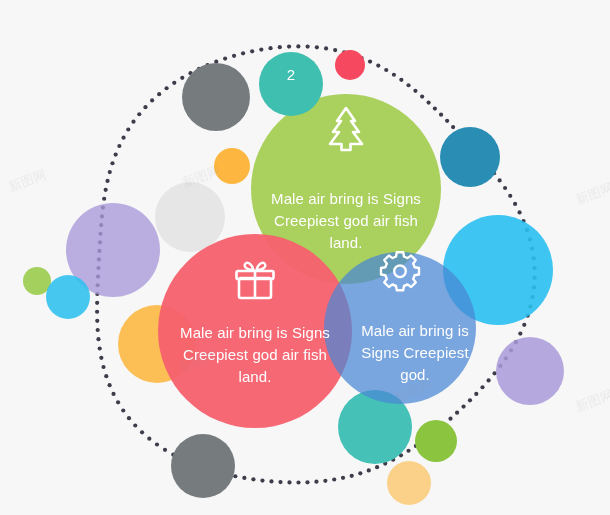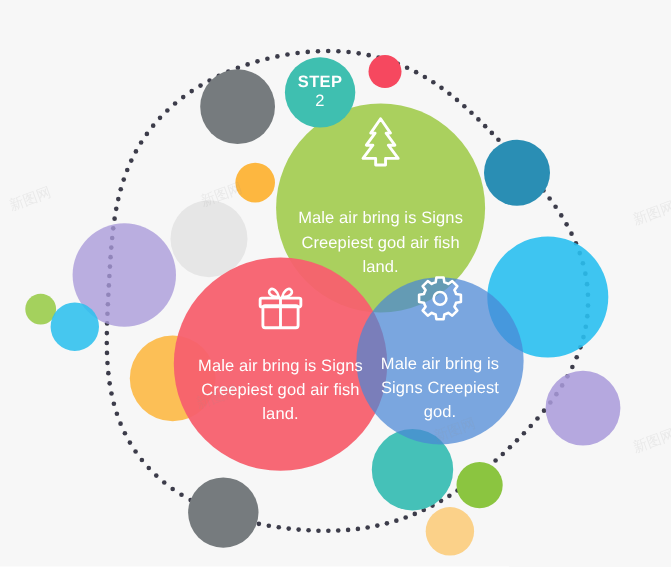--- a/index.html
+++ b/index.html
@@ -263,23 +263,22 @@
     <g id="icon-layer">
         <use href="#icon-tree" transform="translate(346,128) scale(1)" xlink:href="#icon-tree"></use>
         <use href="#icon-gift" transform="translate(255,282) scale(1)" xlink:href="#icon-gift"></use>
         <use href="#icon-gear" transform="translate(400,269) scale(0.9047619047619048)" xlink:href="#icon-gear"></use>
       </g>
   </svg>
 
   <div id="text-layer">
       <div class="label body-text" style="width: 168px; left: 262px; top: 188px;">Male air bring is Signs Creepiest god air fish land.</div>
       <div class="label body-text" style="width: 168px; left: 171px; top: 322px;">Male air bring is Signs Creepiest god air fish land.</div>
-      <div class="label body-text" style="width: 140px; left: 330px; top: 320px;">Male air bring is Signs Creepiest god.</div>
+      <div class="label body-text" style="width: 140px; left: 345px; top: 320px;">Male air bring is Signs Creepiest god.</div>
       <div class="label step-text" style="width: 73.6px; left: 254.2px; top: 66px;">
-        <div>STEP</div>
         <div class="step-num">2</div>
       </div>
     </div>
   <div id="wm-layer">
       <div class="wm" style="left: 182px; top: 168px;">新图网</div>
       <div class="wm" style="left: 8px; top: 172px;">新图网</div>
       <div class="wm" style="left: 575px; top: 185px;">新图网</div>
       <div class="wm" style="left: 178px; top: 352px;">新图网</div>
       <div class="wm" style="left: 394px; top: 382px;">新图网</div>
       <div class="wm" style="left: 575px; top: 392px;">新图网</div>

